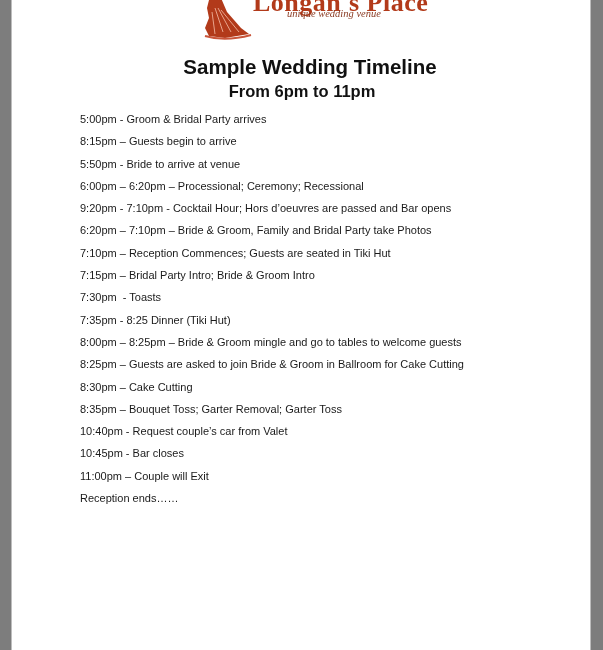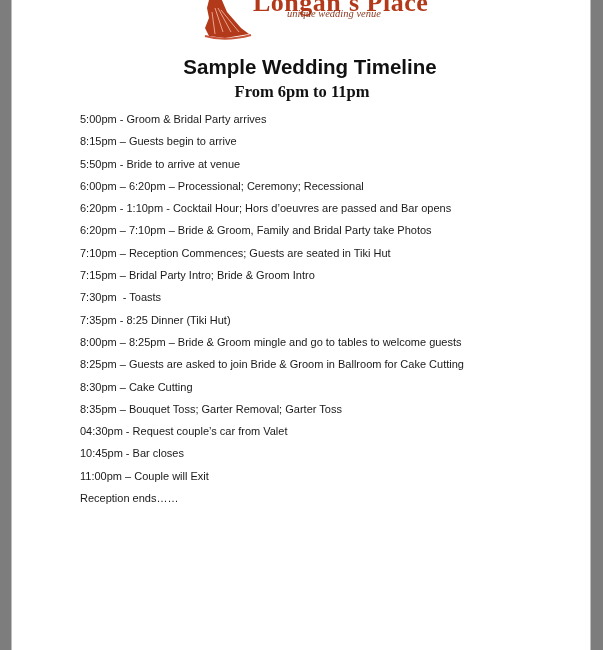--- a/index.html
+++ b/index.html
@@ -68,21 +68,21 @@
       font-size: 20.5px;
       color: #111;
       margin: 8px;
     }
     .subtitle {
       position: absolute;
       left: 0;
       width: 580px;
       top: 82px;
       text-align: center;
-      font-family: Liberation Serif, serif;
+      font-family: Liberation Sans, sans-serif;
       font-weight: bold;
       font-size: 16.5px;
       color: #111;
       margin: 0;
     }
     .timeline {
       position: absolute;
       left: 68px;
       top: 111px;
       margin: 0;
@@ -116,30 +116,30 @@
     </div>
 
     <h1 class="title">Sample Wedding Timeline</h1>
     <h2 class="subtitle">From 6pm to 11pm</h2>
 
     <ul class="timeline">
       <li><span>5:00pm - Groom &amp; Bridal Party arrives</span></li>
       <li><span>8:15pm – Guests begin to arrive</span></li>
       <li><span>5:50pm - Bride to arrive at venue</span></li>
       <li><span>6:00pm – 6:20pm – Processional; Ceremony; Recessional</span></li>
-      <li><span>6:20pm - 1:10pm - Cocktail Hour; Hors d’oeuvres are passed and Bar opens</span></li>
+      <li><span>9:20pm - 7:10pm - Cocktail Hour; Hors d’oeuvres are passed and Bar opens</span></li>
       <li><span>6:20pm – 7:10pm – Bride &amp; Groom, Family and Bridal Party take Photos</span></li>
       <li><span>7:10pm – Reception Commences; Guests are seated in Tiki Hut</span></li>
       <li><span>7:15pm – Bridal Party Intro; Bride &amp; Groom Intro</span></li>
       <li><span>7:30pm  - Toasts</span></li>
       <li><span>7:35pm - 8:25 Dinner (Tiki Hut)</span></li>
       <li><span>8:00pm – 8:25pm – Bride &amp; Groom mingle and go to tables to welcome guests</span></li>
       <li><span>8:25pm – Guests are asked to join Bride &amp; Groom in Ballroom for Cake Cutting</span></li>
       <li><span>8:30pm – Cake Cutting</span></li>
       <li><span>8:35pm – Bouquet Toss; Garter Removal; Garter Toss</span></li>
-      <li><span>04:30pm - Request couple’s car from Valet</span></li>
+      <li><span>10:40pm - Request couple’s car from Valet</span></li>
       <li><span>10:45pm - Bar closes</span></li>
       <li><span>11:00pm – Couple will Exit</span></li>
       <li><span>Reception ends……</span></li>
     </ul>
 
   </div>
 </div>
 
 </body></html>

